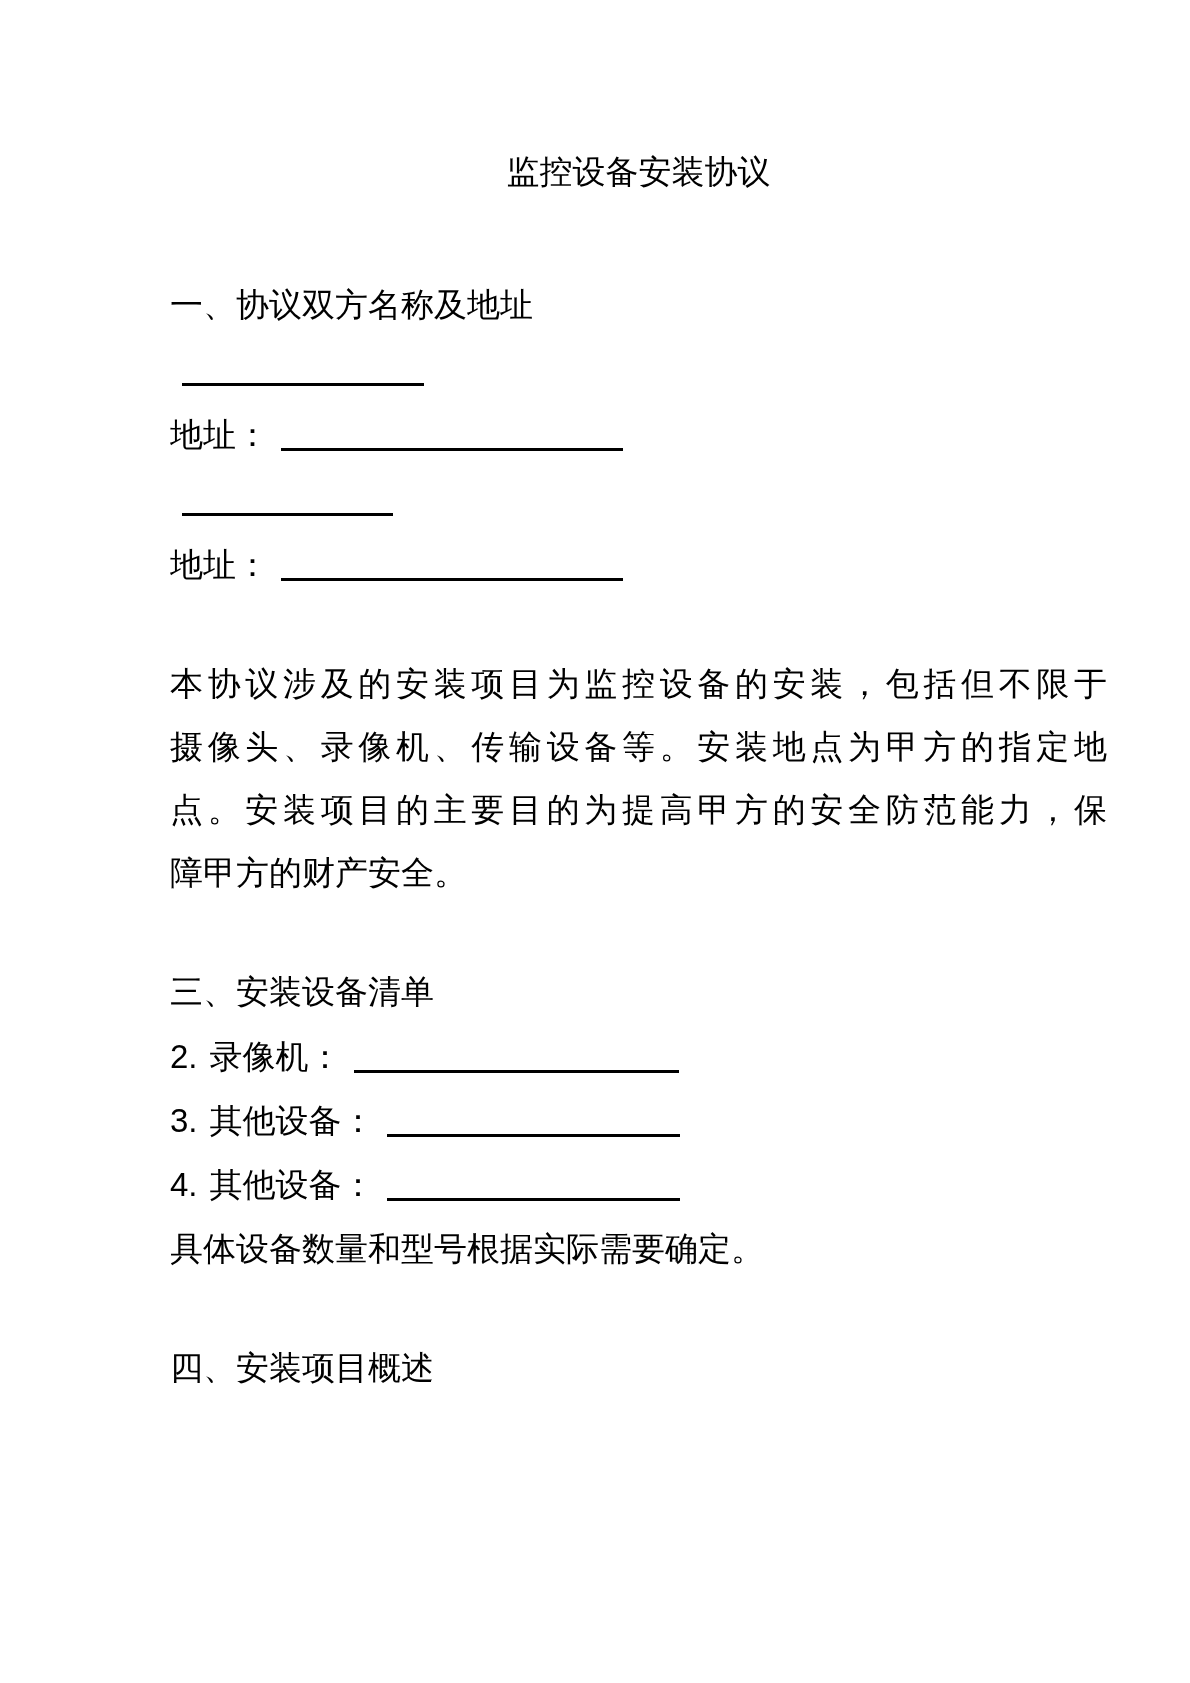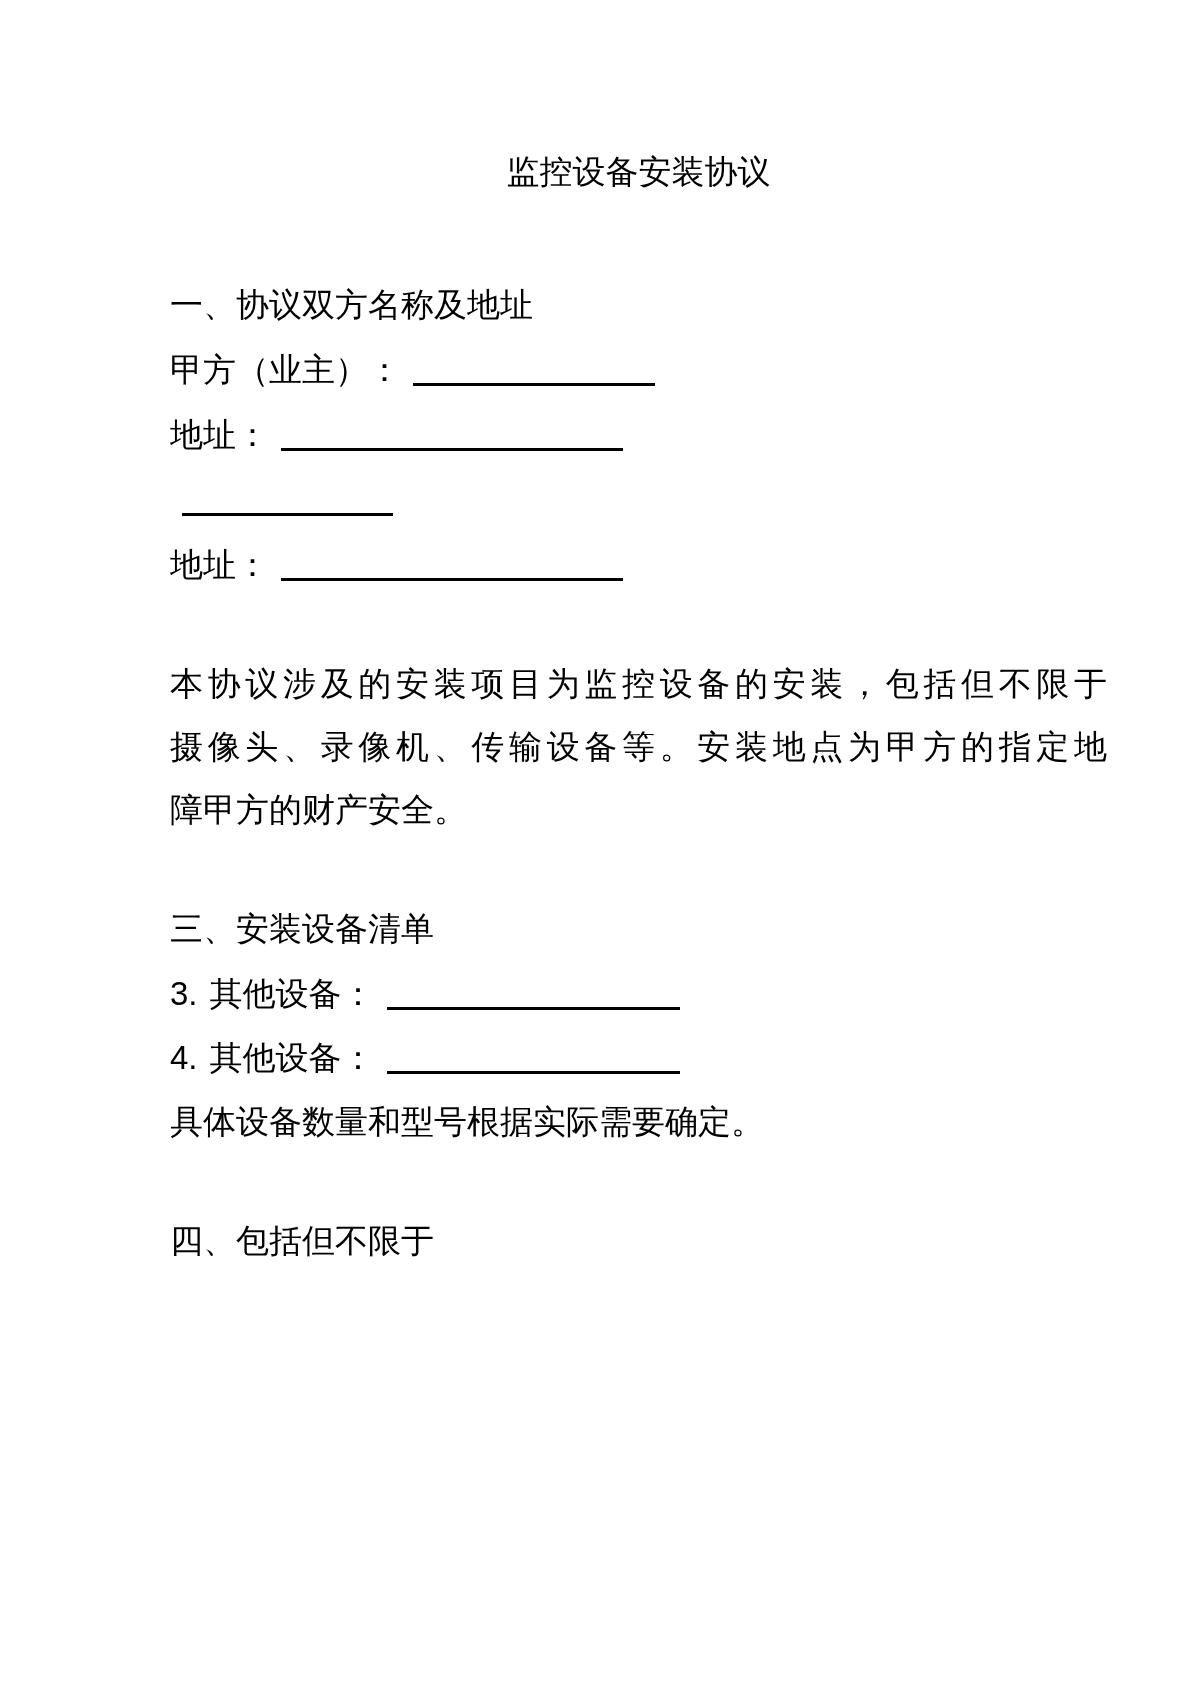--- a/index.html
+++ b/index.html
@@ -64,47 +64,51 @@
 </head>
 <body>
 
 <div class="page">
 
   <h1 class="title">监控设备安装协议</h1>
 
   <section class="sec first">
     <div class="line heading">一、协议双方名称及地址</div>
     <div class="line">
-      <span>甲方（业主）：</span><span class="blank bw-242"></span>
+      <span class="blank bw-242"></span>
     </div>
     <div class="line">
       <span>地址：</span><span class="blank bw-342"></span>
     </div>
     <div class="line">
       <span class="blank bw-211"></span>
     </div>
     <div class="line">
       <span>地址：</span><span class="blank bw-342"></span>
     </div>
   </section>
 
   <section class="sec">
     <div class="pline">本协议涉及的安装项目为监控设备的安装，包括但不限于</div>
     <div class="pline">摄像头、录像机、传输设备等。安装地点为甲方的指定地</div>
+    <div class="pline">点。安装项目的主要目的为提高甲方的安全防范能力，保</div>
     <div class="pline last">障甲方的财产安全。</div>
   </section>
 
   <section class="sec">
     <div class="line heading">三、安装设备清单</div>
+    <div class="iline">
+      <span class="num">2.</span><span>录像机：</span><span class="blank bw-325"></span>
+    </div>
     <div class="iline">
       <span class="num">3.</span><span>其他设备：</span><span class="blank bw-293"></span>
     </div>
     <div class="iline">
       <span class="num">4.</span><span>其他设备：</span><span class="blank bw-293"></span>
     </div>
     <div class="iline">具体设备数量和型号根据实际需要确定。</div>
   </section>
 
   <section class="sec">
-    <div class="line heading">四、包括但不限于</div>
+    <div class="line heading">四、安装项目概述</div>
   </section>
 
 </div>
 
 </body></html>

